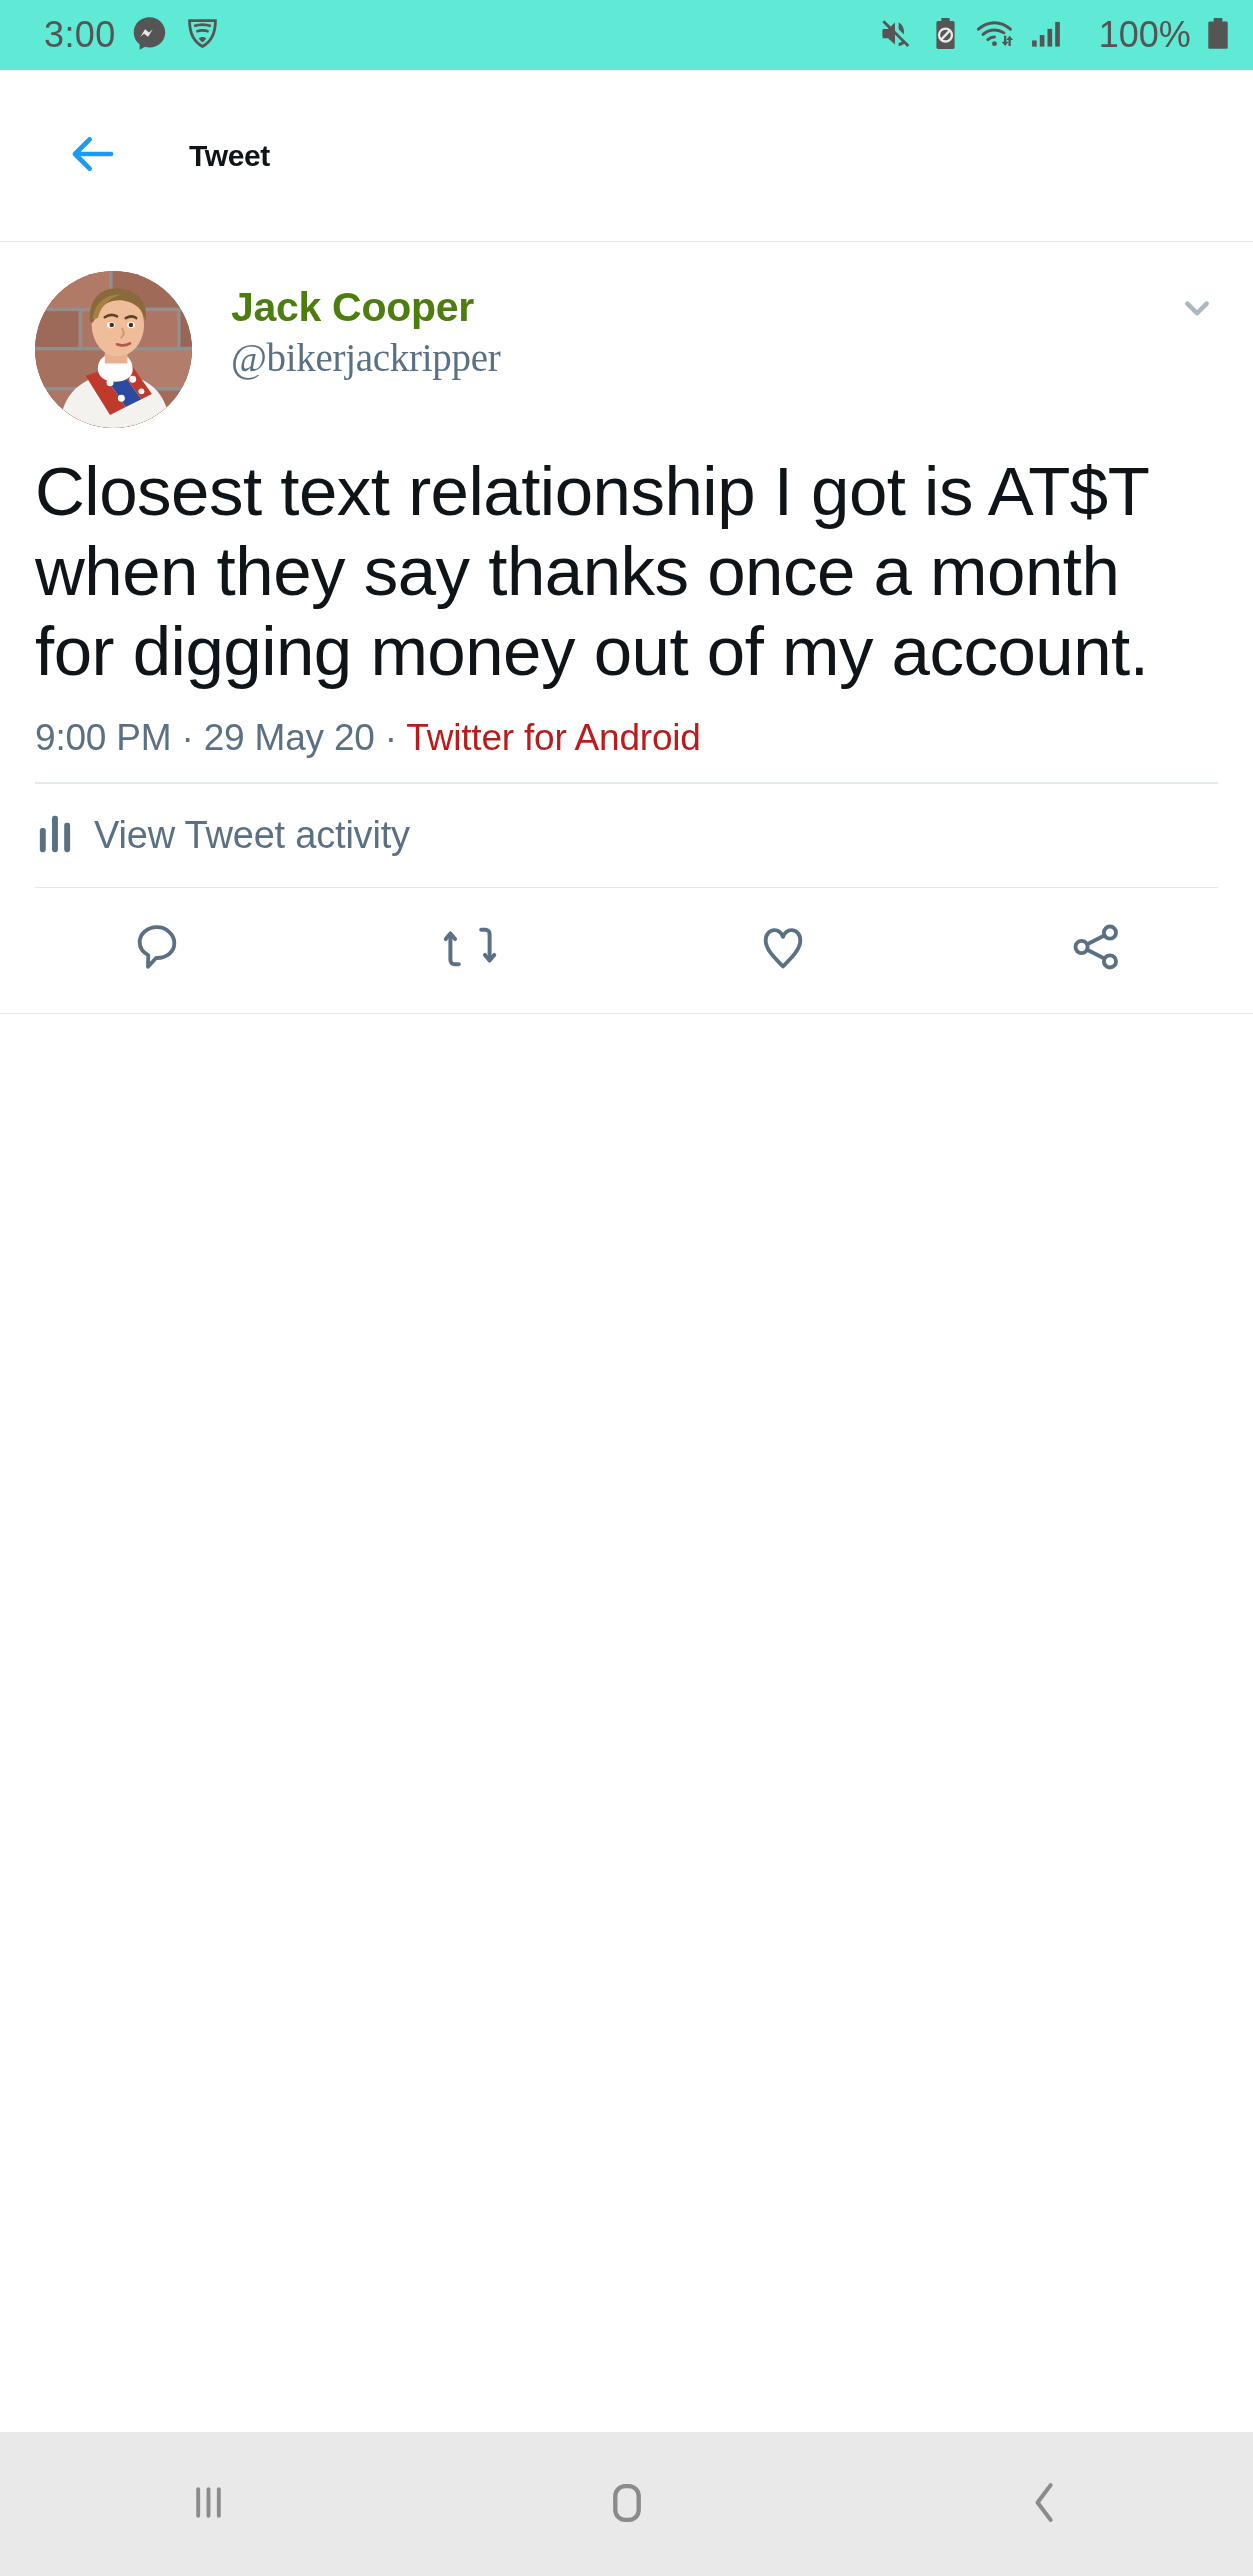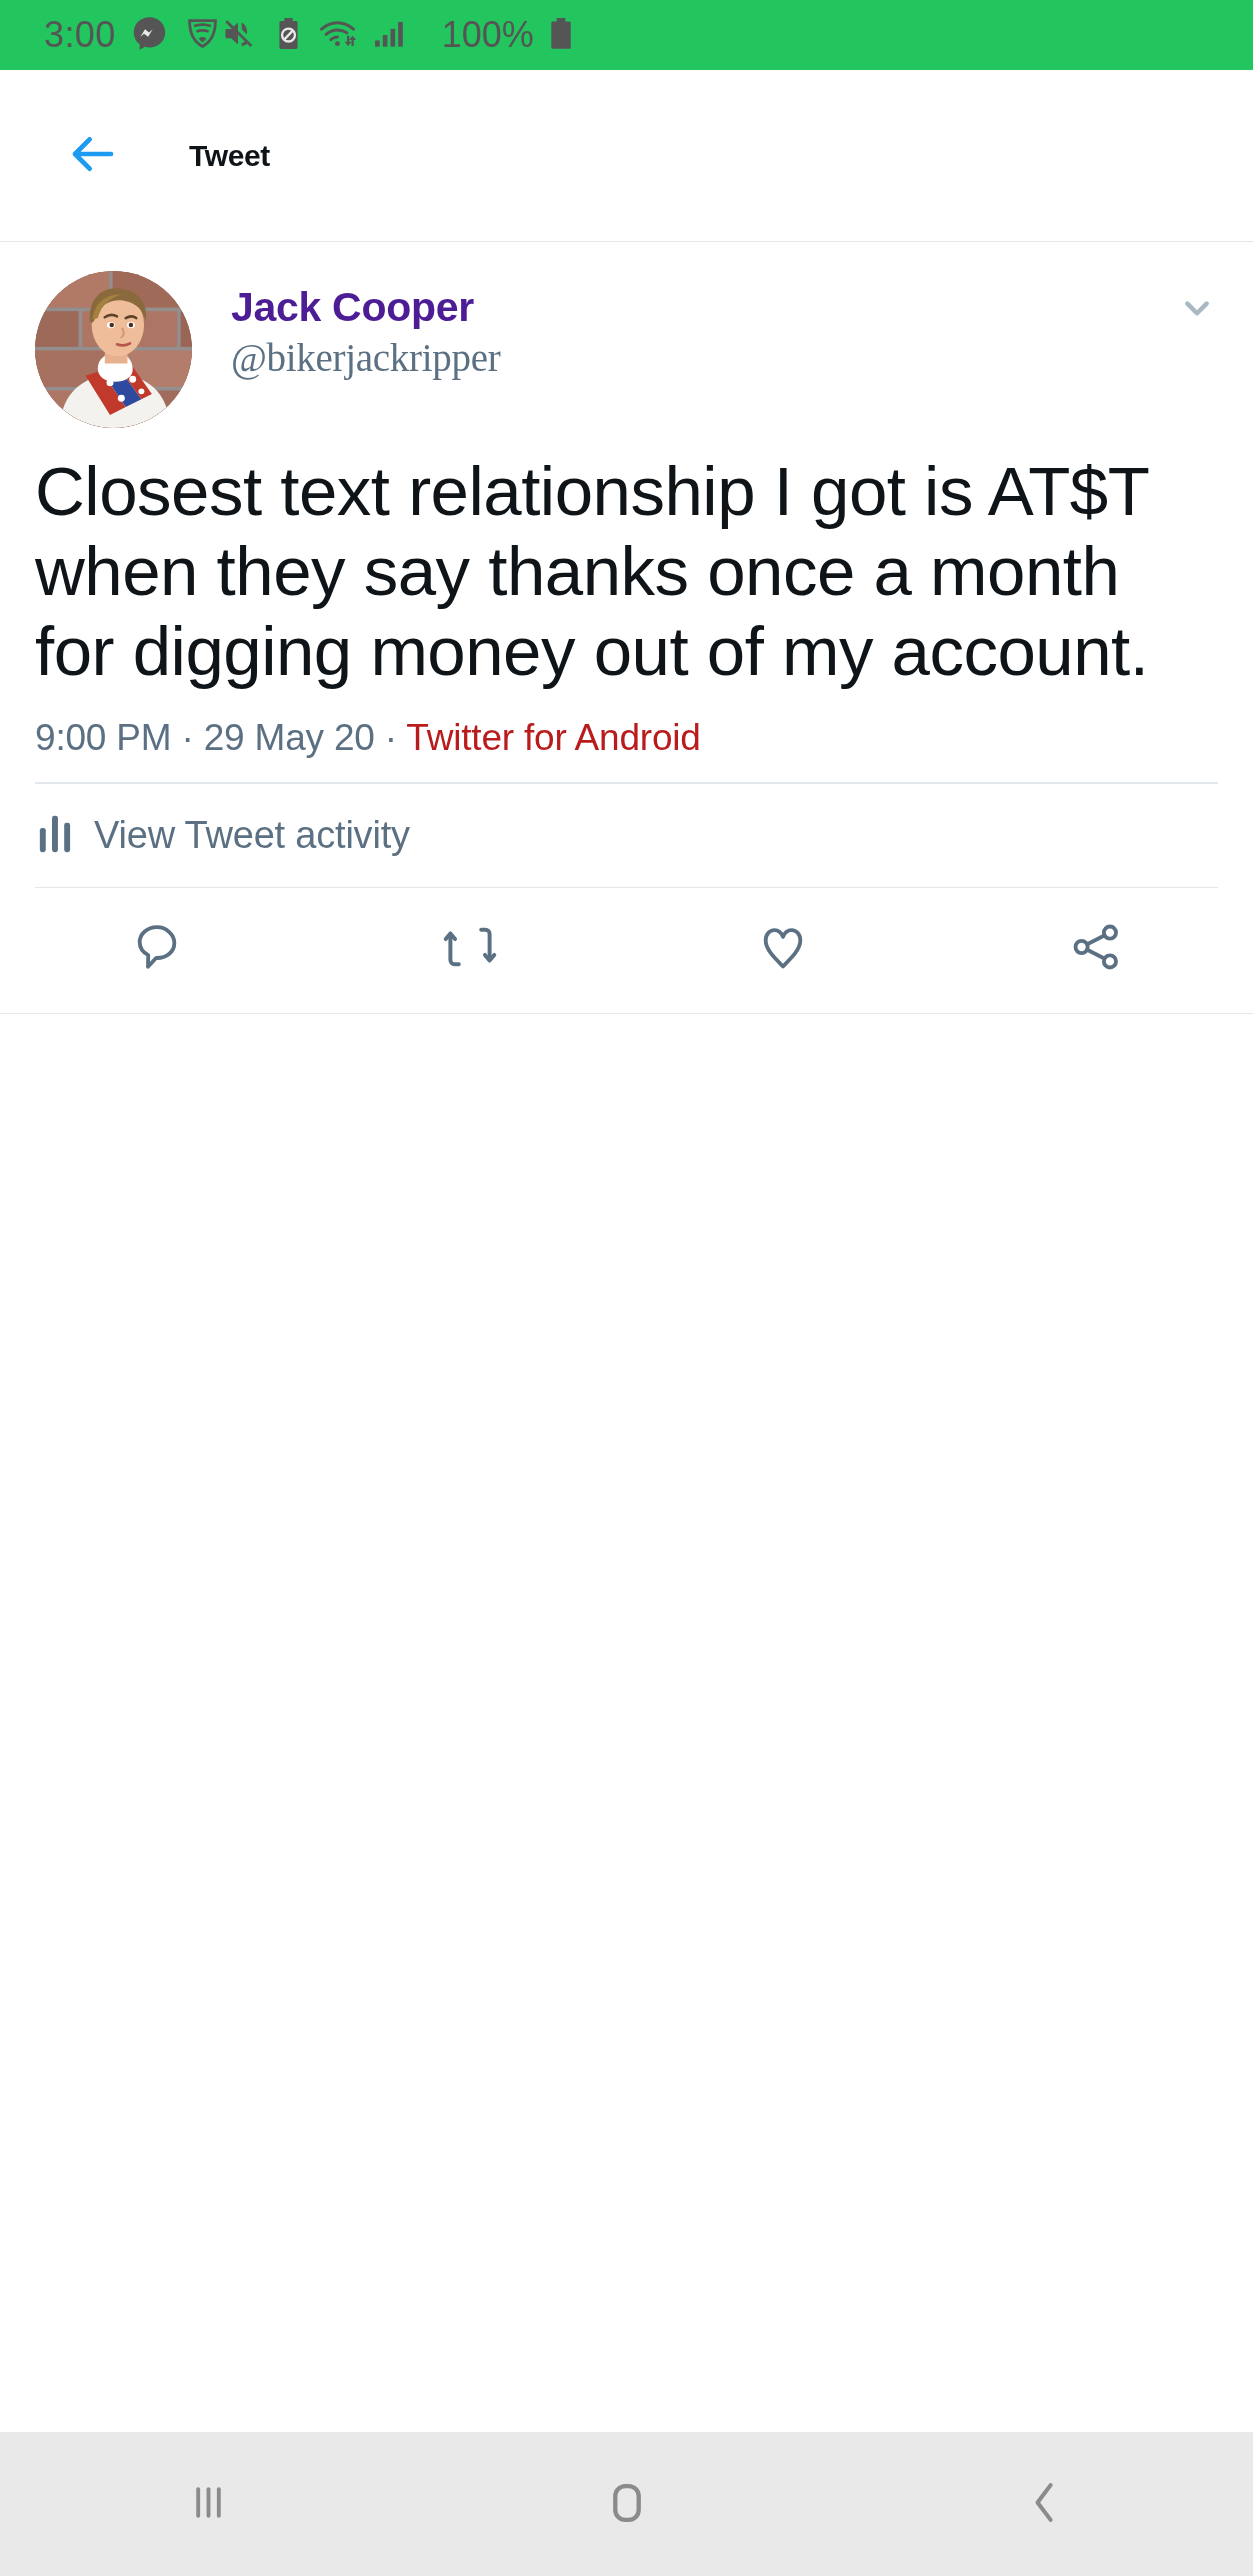--- a/index.html
+++ b/index.html
@@ -6,22 +6,22 @@
   html, body {
     width:1253px; height:2576px;
     background:#ffffff;
     font-family:"Liberation Sans", sans-serif;
     overflow:hidden;
   }
   #app { position:relative; width:1253px; height:2576px; display:flex; flex-direction:column; background:#fff; }
 
   
   .statusbar {
-    height:70px; background:#22c55e; flex:0 0 70px;
-    display:flex; align-items:center; 
+    height:70px; background:#5eead4; flex:0 0 70px;
+    display:flex; align-items:center; justify-content:space-between;
     padding:0 20px 0 44px;
   }
   .sb-left { display:flex; align-items:center; gap:15.7px; }
   .sb-right { display:flex; align-items:center; gap:12.2px; }
   .sb-clock { font-size:36px; color:#555555; letter-spacing:0.4px; }
   .sb-batt-text { font-size:36px; color:#555555; letter-spacing:0px; margin-left:21px; }
   .sb-ico { display:block; }
 
   
   .header {
@@ -34,21 +34,21 @@
 
   
   .tweet { background:#fff; border-bottom:1.7px solid #e3e8ec; padding:0 0 0 0; }
   .tweet-head { display:flex; align-items:flex-start; padding:29px 35px 0 35px; position:relative; }
   .avatar {
     width:157px; height:157px; border-radius:50%; flex:0 0 157px;
     overflow:hidden; position:relative; background:#8a5a47;
   }
   .avatar svg { display:block; width:157px; height:157px; }
   .names { margin-left:39px; padding-top:12.2px; display:flex; flex-direction:column; gap:3.5px; }
-  .display-name { font-size:41px; font-weight:bold; color:#4c1d95; line-height:1.18; letter-spacing:-0.3px; }
+  .display-name { font-size:41px; font-weight:bold; color:#4d7c0f; line-height:1.18; letter-spacing:-0.3px; }
   .handle { font-size:39px; color:#5b7083; line-height:1.18; letter-spacing:-0.3px;font-family:Liberation Serif, serif; }
   .caret-btn { position:absolute; right:26px; top:37px; width:61px; height:61px; display:flex; align-items:center; justify-content:center; cursor:pointer; }
 
   .tweet-body {
     padding:24.4px 38px 0 35px;
     font-size:69px; line-height:1.155; color:#0f1419; letter-spacing:-0.5px;
   }
 
   .tweet-meta {
     padding:26px 35px 22.6px 35px;

